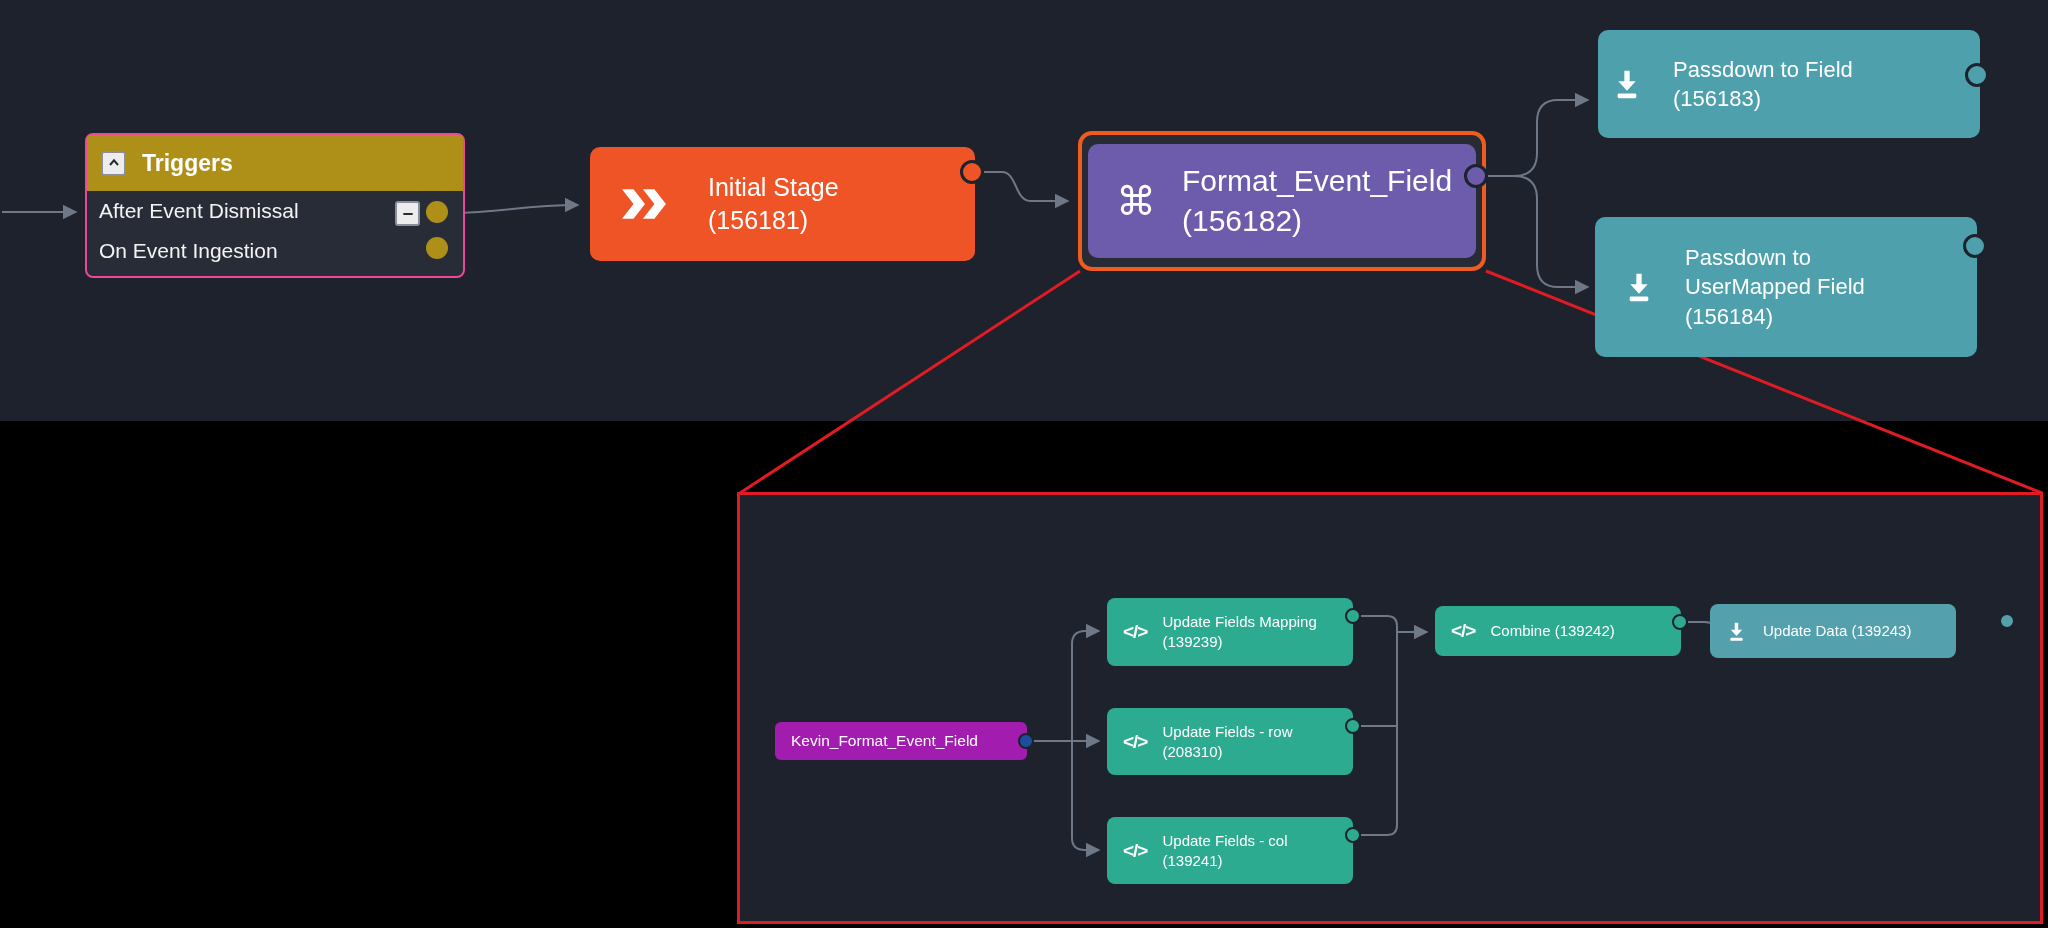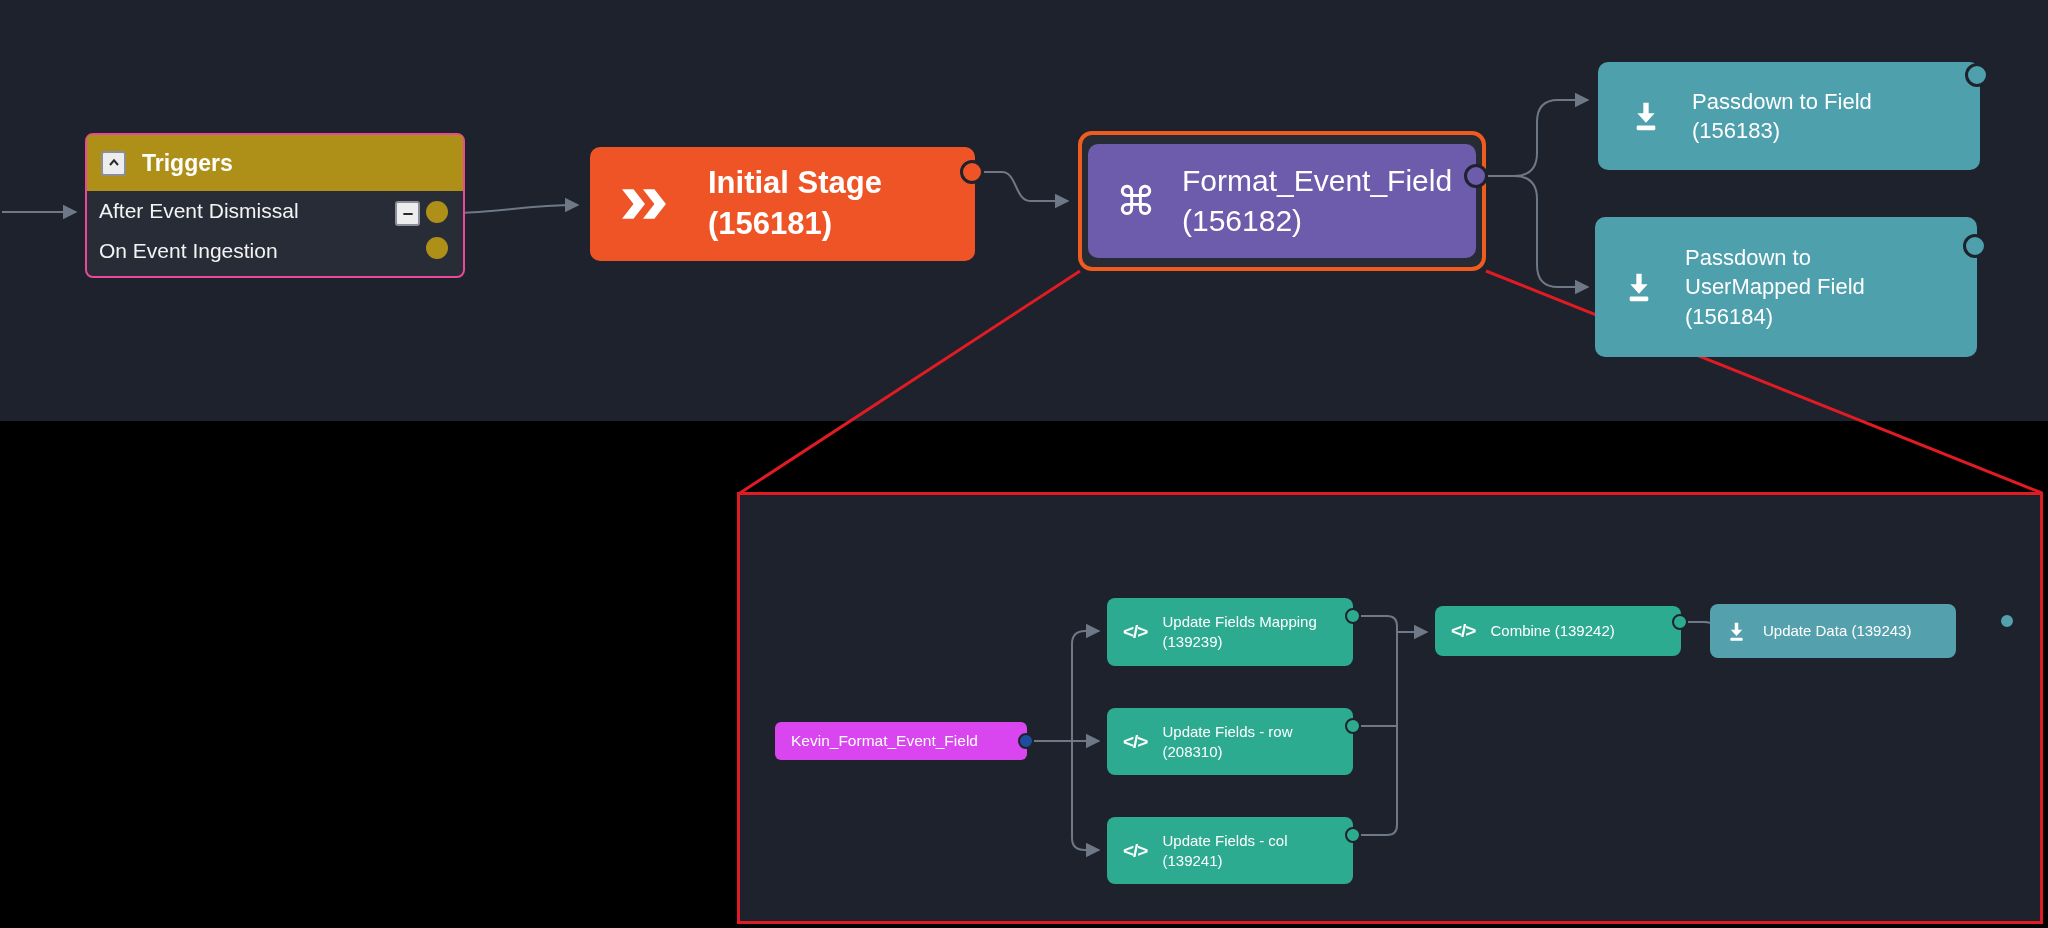--- a/index.html
+++ b/index.html
@@ -22,36 +22,36 @@
   .triggers-header{height:56px;background:#ae8f18;border-radius:4px 4px 0 0;display:flex;
                    align-items:center;padding-left:14px;gap:16px;}
   .btn-sq{width:25px;height:25px;background:#ededed;border:2px solid #8a8f99;border-radius:3px;
           display:flex;align-items:center;justify-content:center;box-sizing:border-box;}
   .triggers-title{font-size:23px;font-weight:600;color:#fff;}
   .trigger-row{height:40px;display:flex;align-items:center;padding-left:12px;font-size:21px;color:#f3f3f3;}
   .minus-btn{position:absolute;left:308px;top:66px;}
 
   
   .initial{left:590px;top:147px;width:385px;height:114px;background:#ee5425;padding-left:32px;gap:40px;}
-  .initial .txt{font-size:31px;font-weight:bold;}
+  .initial .txt{font-size:25px;font-weight:normal;}
   .sel-box{position:absolute;left:1078px;top:131px;width:408px;height:140px;background:#262b35;
            border:4px solid #f05c1e;border-radius:14px;box-sizing:border-box;}
   .format{left:1088px;top:144px;width:388px;height:114px;background:#6d5cab;padding-left:28px;
           padding-right:22px;gap:26px;}
   .format .txt{font-size:30px;}
   .cmd-glyph{font-family:"DejaVu Sans",sans-serif;font-size:40px;line-height:1;}
   .link-badge{margin-left:auto;}
   .teal{background:#4da0ac;}
-  .pd1{left:1598px;top:62px;width:382px;height:108px;padding-left:32px;gap:30px;}
+  .pd1{left:1598px;top:30px;width:382px;height:108px;padding-left:13px;gap:30px;}
   .pd2{left:1595px;top:217px;width:382px;height:140px;padding-left:28px;gap:30px;}
   .pd1 .txt,.pd2 .txt{font-size:22px;}
   .pd2 .txt{width:250px;}
 
   
-  .kevin{left:775px;top:722px;width:252px;height:38px;background:#d946ef;border-radius:6px;
+  .kevin{left:775px;top:722px;width:252px;height:38px;background:#a21caf;border-radius:6px;
          padding-left:16px;font-size:15.5px;}
   .green{background:#2cab91;border-radius:8px;}
   .ufm{left:1107px;top:598px;width:246px;height:68px;padding-left:16px;gap:15px;}
   .ufr{left:1107px;top:708px;width:246px;height:67px;padding-left:16px;gap:15px;}
   .ufc{left:1107px;top:817px;width:246px;height:67px;padding-left:16px;gap:15px;}
   .combine{left:1435px;top:606px;width:246px;height:50px;padding-left:16px;gap:15px;}
   .small-node-txt{font-size:15px;line-height:1.3;}
   .code-glyph{font-size:19px;font-weight:bold;letter-spacing:-1px;}
   .updata{left:1710px;top:604px;width:246px;height:54px;background:#54a1ad;border-radius:8px;
           padding-left:16px;gap:16px;}

